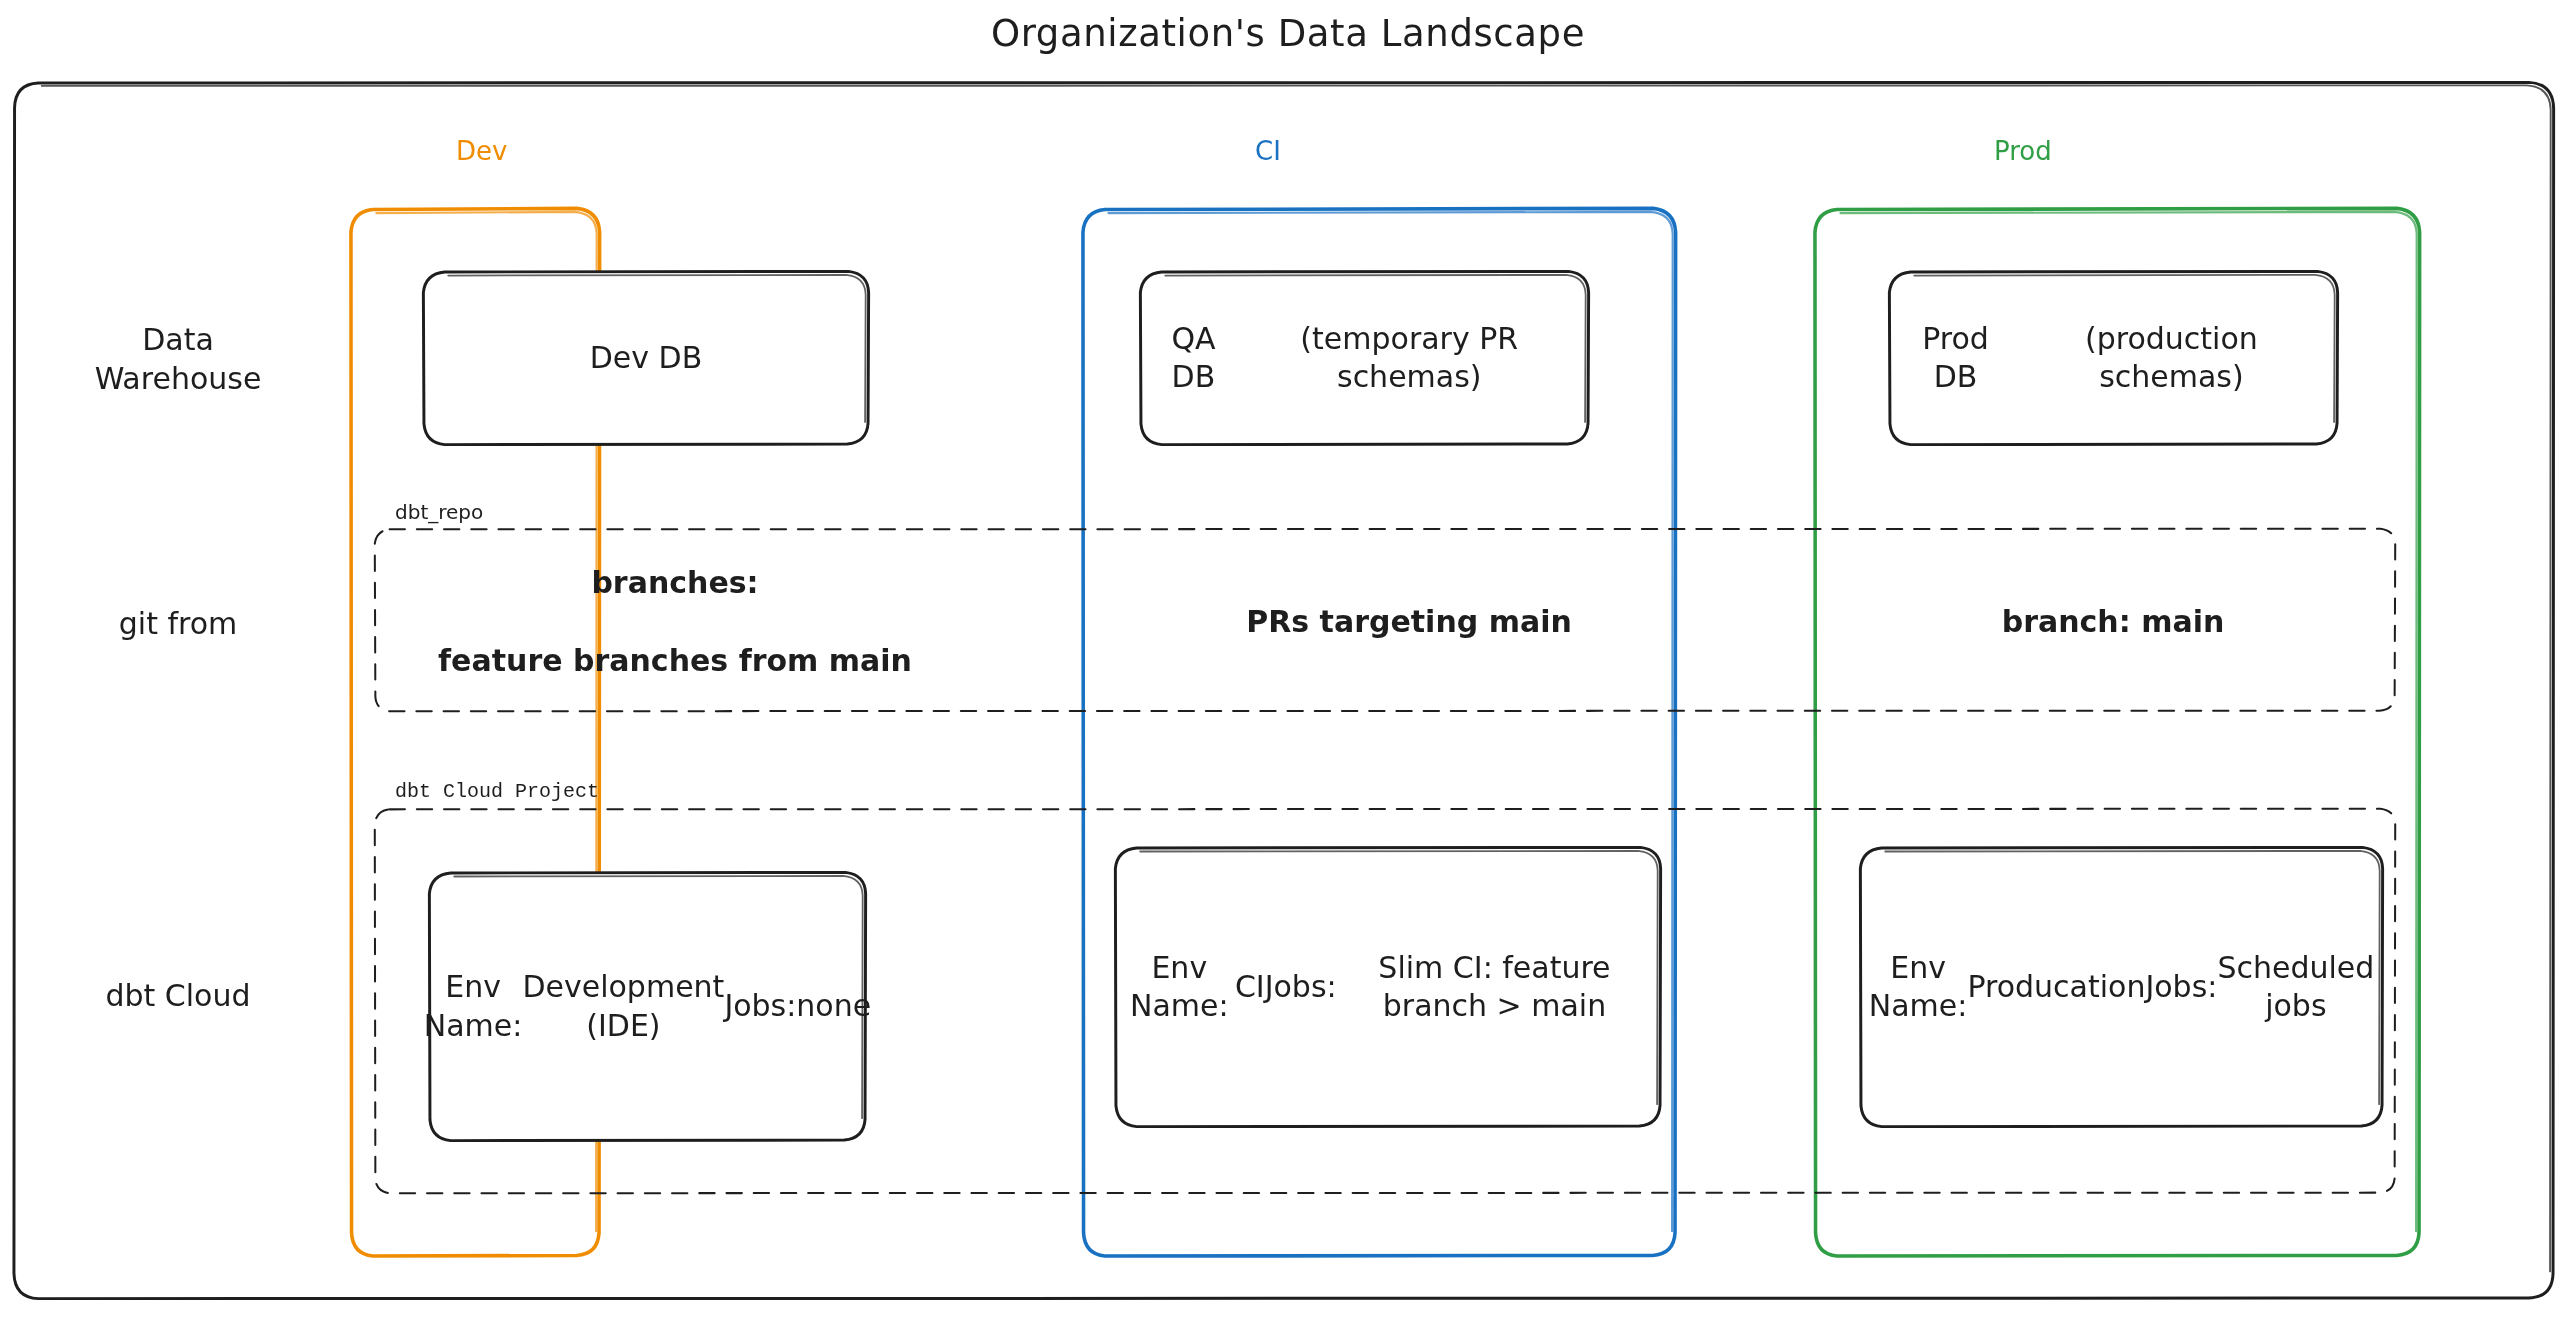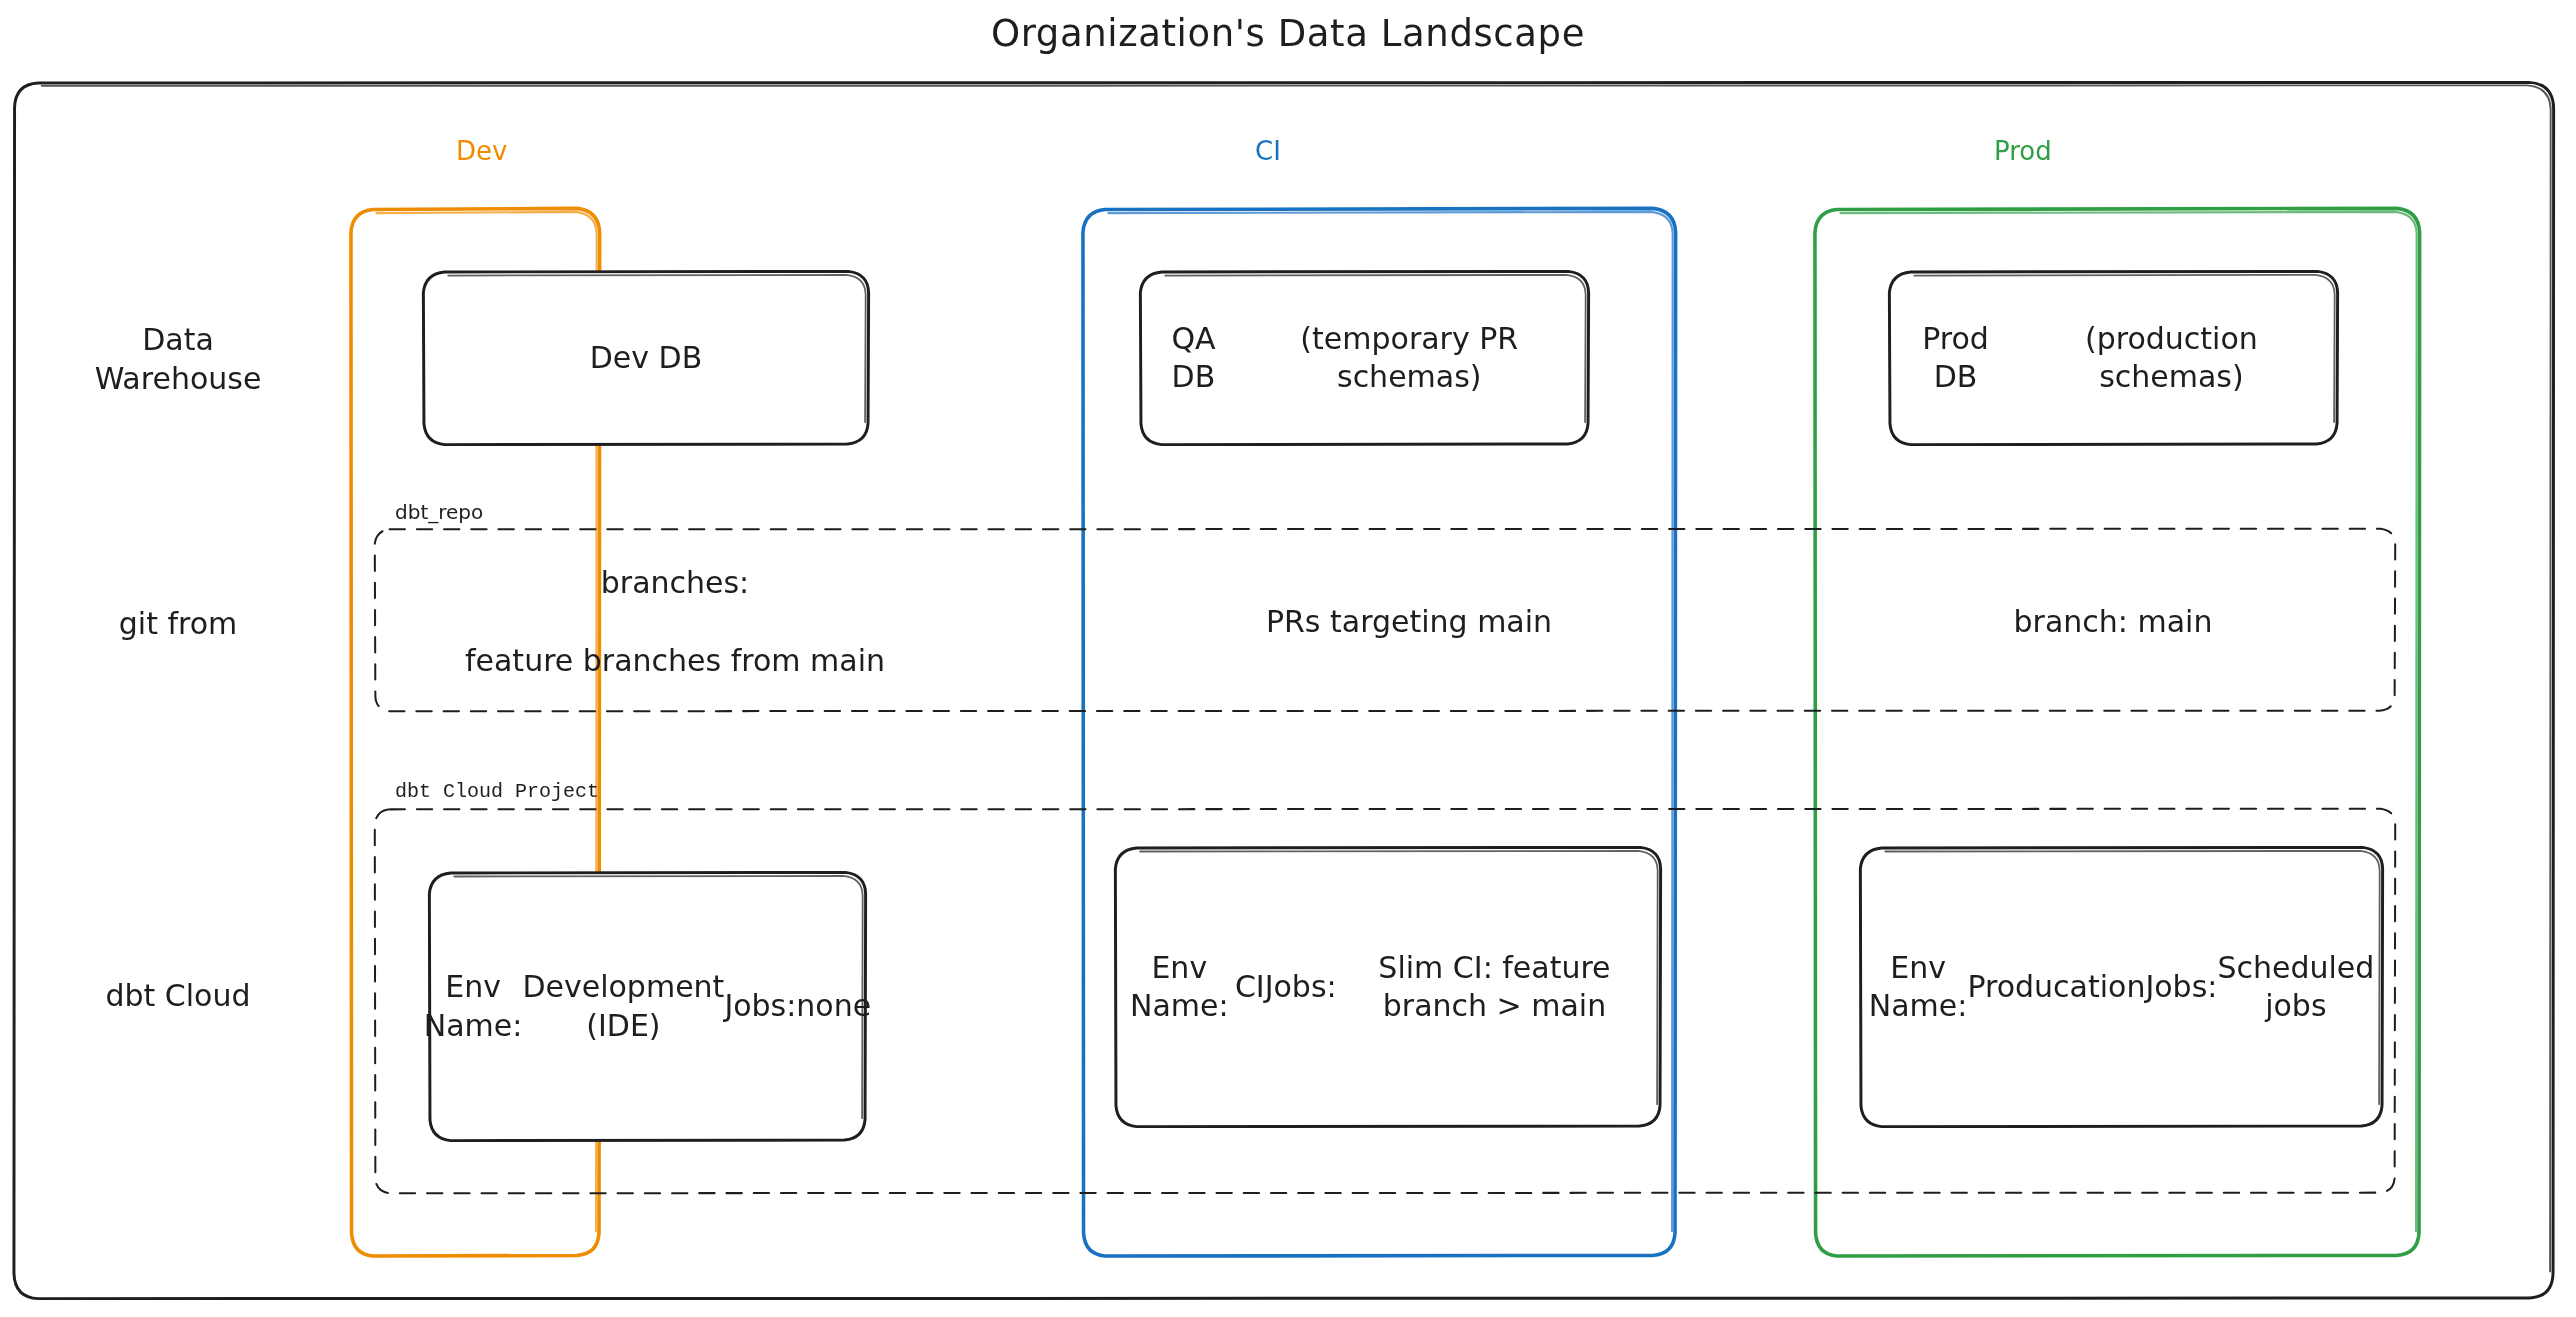--- a/index.html
+++ b/index.html
@@ -123,20 +123,21 @@
   .text-cell {
     position: absolute;
     text-align: center;
     font-size: 30px;
     color: #1e1e1e;
     line-height: 1.3;
     white-space: pre-line;
     display: flex;
     align-items: center;
     justify-content: center;
+    font-weight: bold;
   }
 </style>
 </head>
 <body>
 
 <div id="diagram-title">Organization's Data Landscape</div>
 
 <div id="outer-frame">
   <svg class="frame-svg" viewBox="0 0 4300 2063" preserveAspectRatio="none">
     <path d="M46,5 L4254,4 Q4295,6 4296,48 L4295,2016 Q4294,2057 4253,2058 L46,2059 Q6,2057 5,2016 L6,47 Q7,7 46,5 Z" fill="none" stroke="#1e1e1e" stroke-width="5" stroke-linecap="round"></path>

